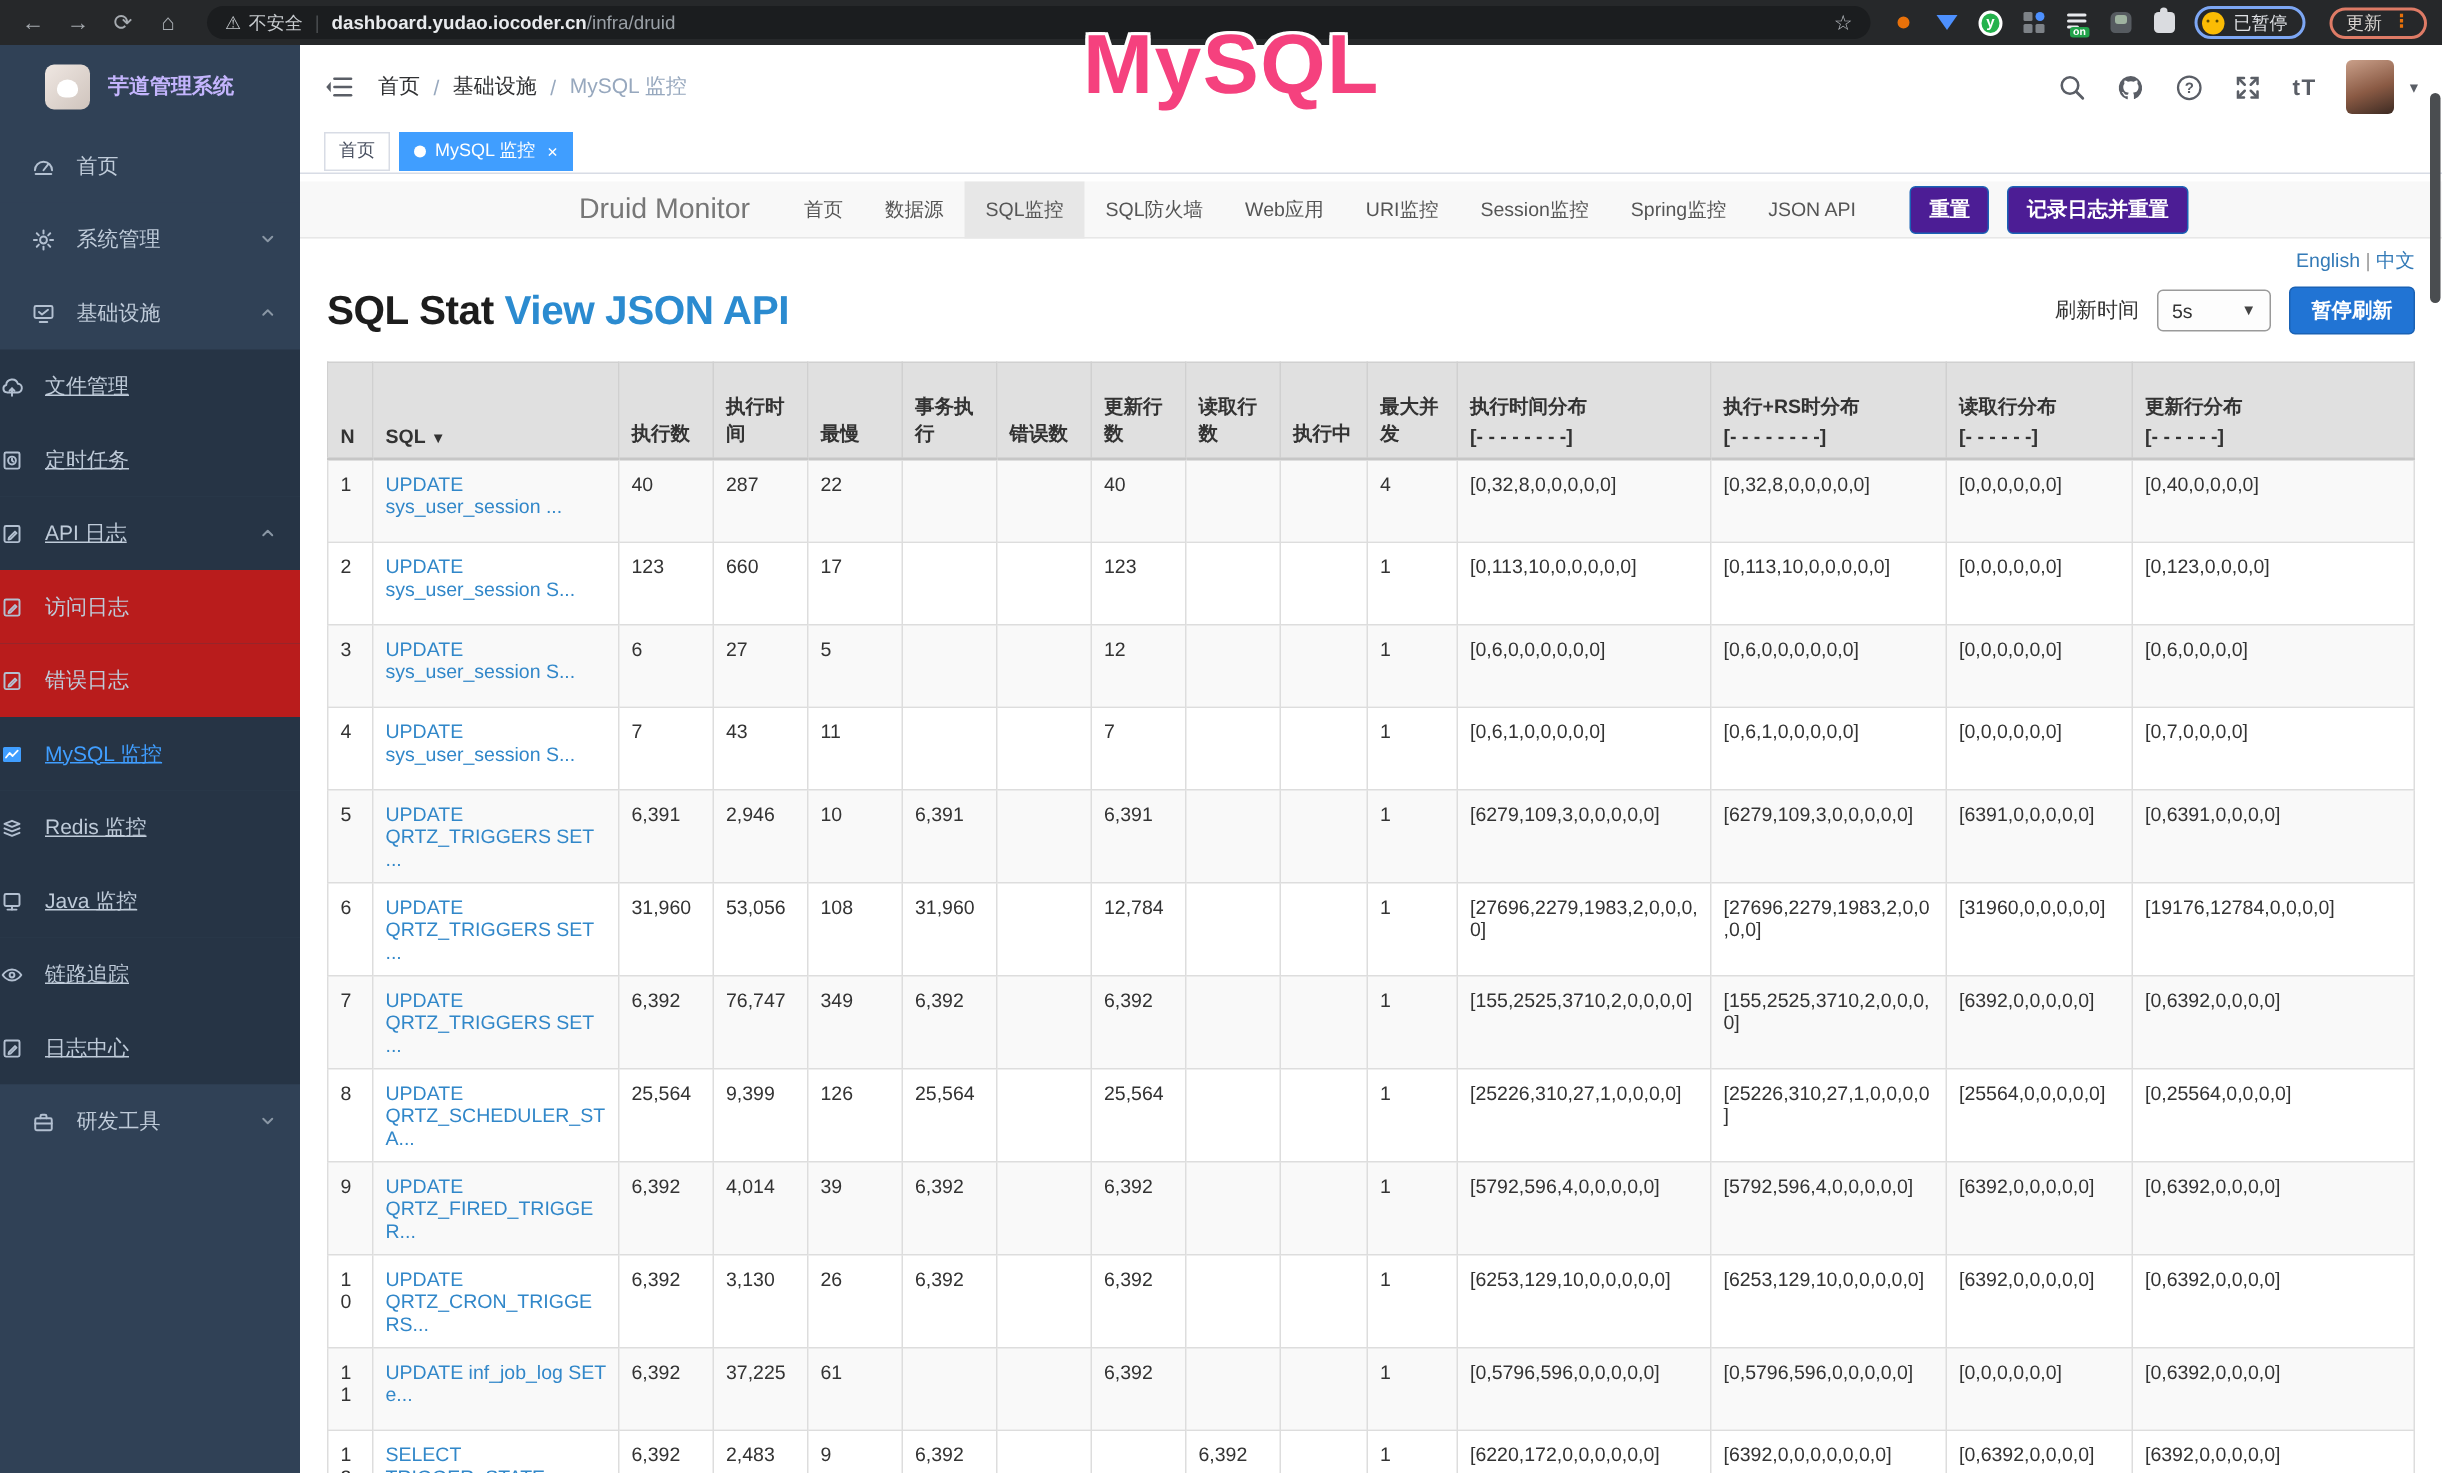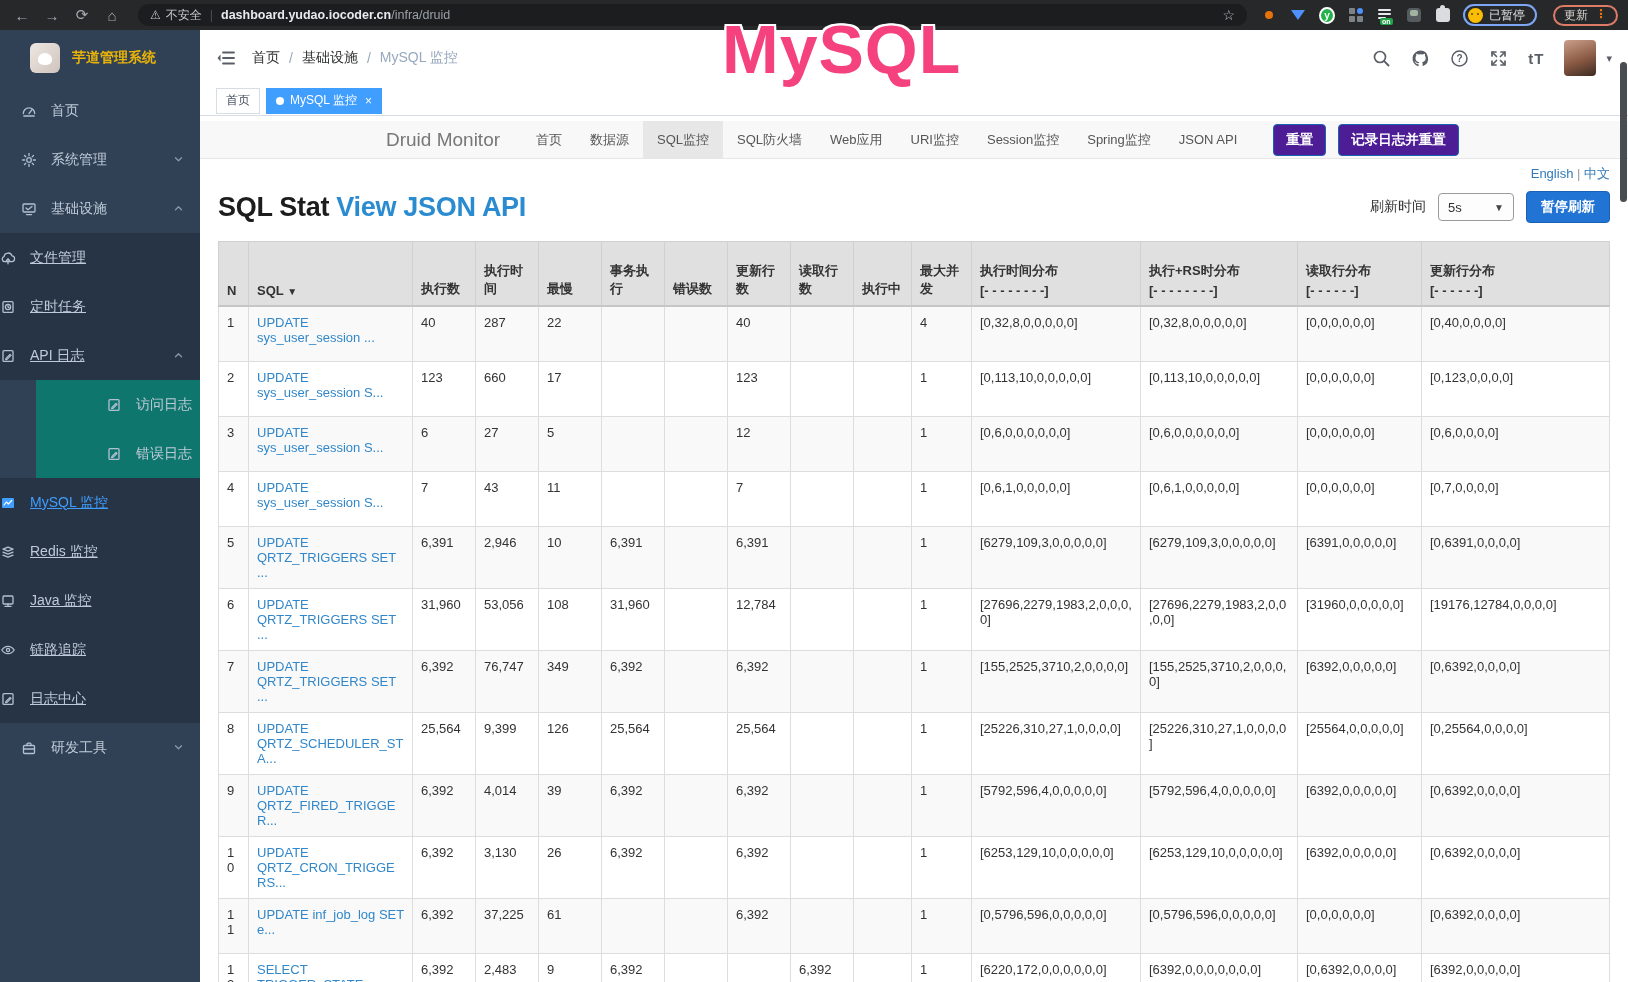--- a/index.html
+++ b/index.html
@@ -49,26 +49,26 @@
   
   .app { display:flex; height:952px; }
   .sidebar { width:200px; background:#304156; flex:none; display:flex; flex-direction:column; overflow:hidden;}
   .main { flex:1; background:#fff; display:flex; flex-direction:column; position:relative; overflow:hidden;}
 
   
   .logo-row { height:56px; display:flex; align-items:center; padding-left:30px; gap:12px; flex:none;}
   .logo-img { width:30px; height:30px; border-radius:6px; background:linear-gradient(135deg,#efe7e2,#cfc4bd);
               flex:none; position:relative; overflow:hidden;}
   .logo-img i{position:absolute;left:8px;top:10px;width:14px;height:12px;background:#fff;border-radius:50% 50% 40% 40%;}
-  .logo-title { color:#eab308; font-size:14px; font-weight:700; }
+  .logo-title { color:#c4b5fd; font-size:14px; font-weight:700; }
   .menu { flex:1; }
   .menu-item { height:49px; display:flex; align-items:center; color:#bfcbd9; font-size:14px; cursor:pointer;}
   .lvl1 { padding-left:21px; background:#304156; }
   .lvl2 { background:#263445;text-decoration:underline; }
-  .lvl3 { padding-left:70px; background:#0f766e;margin-left:36px; }
+  .lvl3 { background:#b91c1c; }
   .menu-item .mi { width:16px; height:16px; margin-right:14px; color:#b3c0d1; flex:none;}
   .menu-item .mi svg{width:16px;height:16px; display:block;}
   .micon * { stroke:currentColor; fill:none; stroke-width:1.3; stroke-linecap:round; stroke-linejoin:round;}
   .menu-item.active { color:#409EFF; }
   .chev { margin-left:auto; margin-right:16px; width:11px; height:11px; color:#8a97a5;}
   .chev svg{width:11px;height:11px;display:block;}
 
   
   .admin-header { height:56px; display:flex; align-items:center; padding:0 16px; flex:none; background:#fff;}
   .hamburger { width:20px; height:20px; margin-right:16px; color:#5a5e66; cursor:pointer;}
@@ -123,21 +123,21 @@
   .stat th { background:#e0e0e0; border:1px solid #d0d0d0; border-bottom:2px solid #c6c6c6;
              padding:20px 8px 7px; text-align:left; font-weight:700; vertical-align:bottom; height:50px;}
   .stat th .sub { display:block; margin-top:3px;}
   .stat td { border:1px solid #ddd; padding:8px; vertical-align:top; height:55px; word-wrap:break-word;
              background:#fff;}
   .stat tbody tr:nth-child(odd) td { background:#f9f9f9; }
   .stat a { color:#3187c9; text-decoration:none; cursor:pointer;}
   .sort { font-size:10px; }
 
   
-  .mysql-overlay { position:fixed; left:722px; top:10px; font-size:68px; font-weight:600; color:#f5417e;
+  .mysql-overlay { position:fixed; left:722px; top:10px; font-size:56px; font-weight:600; color:#f5417e;
                    z-index:60; letter-spacing:1px;
                    text-shadow:-2px -2px 0 #fff,2px -2px 0 #fff,-2px 2px 0 #fff,2px 2px 0 #fff,
                                0 -2px 0 #fff,0 2px 0 #fff,-2px 0 0 #fff,2px 0 0 #fff; }
 
   
   .scroll-thumb { position:fixed; right:1px; top:62px; width:7px; height:140px; background:#4a4d50;
                   border-radius:4px; z-index:40;}
 </style>
 </head>
 <body>

